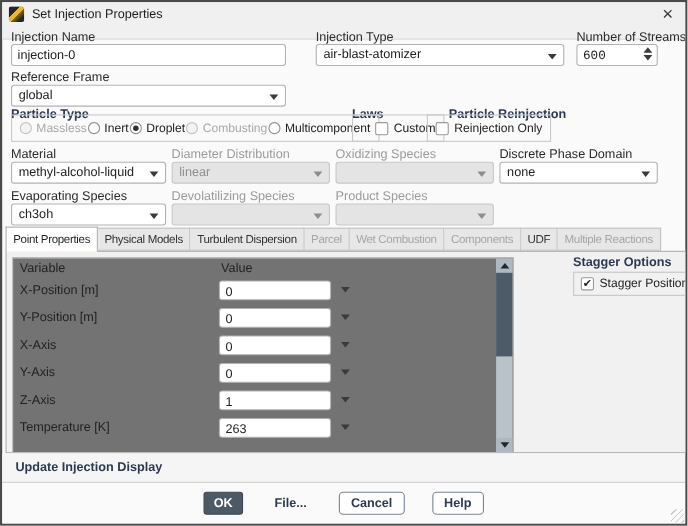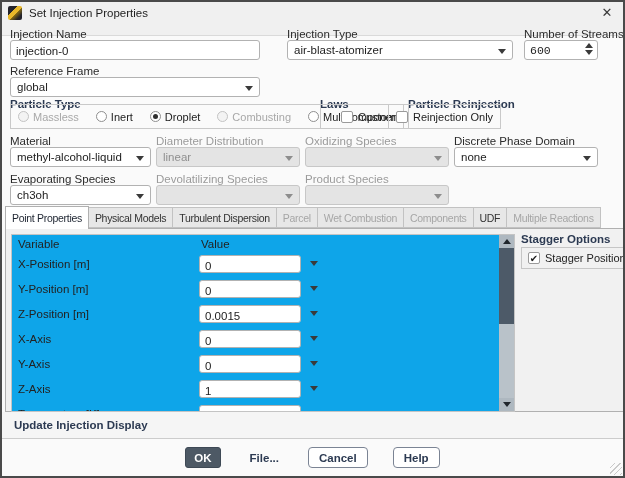--- a/index.html
+++ b/index.html
@@ -22,42 +22,42 @@
   .select{position:absolute;height:20px;background:#fff;border:1px solid #b2b2b2;border-radius:3px;font-size:11.5px;color:#222;
           display:flex;align-items:center;padding:0 18px 0 6px;white-space:nowrap;overflow:hidden;}
   .select .tri{position:absolute;right:6px;top:8px;}
   .select.dis{background:#e4e4e4;border-color:#c7c7c7;color:#8f8f8f;}
   .tri{width:0;height:0;border-left:4px solid transparent;border-right:4px solid transparent;border-top:5px solid #3a3a3a;display:inline-block;}
   .tri.gray{border-top-color:#8d8d8d;}
   .spin-arrows{position:absolute;right:4px;top:2px;display:flex;flex-direction:column;gap:2px;align-items:center;}
   .tri-up{width:0;height:0;border-left:4px solid transparent;border-right:4px solid transparent;border-bottom:5px solid #3a3a3a;}
   .tri-dn{width:0;height:0;border-left:4px solid transparent;border-right:4px solid transparent;border-top:5px solid #3a3a3a;}
 
-  .groupbox{position:absolute;height:25px;border:1px solid #c9c9c9;display:inline-flex;align-items:center;gap:17px;padding:0 7px;background:transparent;}
+  .groupbox{position:absolute;height:25px;border:1px solid #c9c9c9;display:inline-flex;align-items:center;gap:1px;padding:0 7px;background:transparent;}
   .radio-item{display:inline-flex;align-items:center;gap:4px;font-size:11px;color:#222;white-space:nowrap;}
   .radio-item.dis{color:#a8a8a8;}
   .radio{width:11px;height:11px;border:1px solid #8f8f8f;border-radius:50%;background:#fff;position:relative;flex:none;}
   .radio.dis{border-color:#c3c3c3;background:#f3f3f3;}
   .radio.sel::after{content:"";position:absolute;left:2px;top:2px;width:5px;height:5px;border-radius:50%;background:#2f2f2f;}
   .cb{width:12px;height:12px;border:1px solid #9a9a9a;background:#fff;display:inline-flex;align-items:center;justify-content:center;
       font-size:10px;font-weight:bold;color:#1d1d1d;flex:none;border-radius:2px;}
   .cb-item{display:inline-flex;align-items:center;gap:5px;font-size:11px;color:#222;white-space:nowrap;}
 
   
   .tabs{position:absolute;left:3px;top:204px;display:flex;align-items:flex-end;height:22px;z-index:2;}
   .tab{height:21px;line-height:20px;padding:0 6px;font-size:10.5px;letter-spacing:-0.3px;background:#e7e7e7;border:1px solid #c2c2c2;
        border-left-width:0;color:#333;white-space:nowrap;}
   .tab:first-child{border-left-width:1px;}
   .tab.active{background:#fff;height:23px;line-height:22px;border-color:#b0b0b0;border-bottom:none;color:#1d2430;margin-bottom:-1px;}
   .tab.dis{color:#a6a6a6;}
 
   .tabpage{position:absolute;left:3px;top:226px;width:619px;height:184px;border:1px solid #b0b0b0;background:#f1f1f1;}
 
   
-  .ptable{position:absolute;left:5px;top:5px;width:504px;height:178px;background:#0ea5e9;border:1px solid #c4c4c4;overflow:hidden;}
+  .ptable{position:absolute;left:5px;top:5px;width:456px;height:178px;background:#737373;border:1px solid #c4c4c4;overflow:hidden;}
   .phead{position:absolute;left:0;top:0;width:100%;height:16px;font-size:11.5px;color:#222;}
   .phead .h1{position:absolute;left:6px;top:3px;}
   .phead .h2{position:absolute;left:189px;top:3px;}
   .prows{position:absolute;left:0;top:16px;width:487px;}
   .prow{height:25px;display:flex;align-items:center;padding-left:6px;}
   .pvar{width:181px;font-size:11.5px;color:#222;flex:none;}
   .pinput{width:102px;height:18px;background:#fff;border:1px solid #b2b2b2;border-radius:3px;flex:none;}
   .pinput input{width:100%;height:100%;border:none;background:transparent;font-family:inherit;font-size:11.5px;color:#222;padding:0 5px;outline:none;}
   .pdrop{width:26px;display:flex;justify-content:center;flex:none;cursor:default;}
 
@@ -232,27 +232,20 @@
         </div>
 
         <div class="prow">
           <span class="pvar">Y-Position [m]</span>
           <span class="pinput"><input value="0" style=""></span>
           <span class="pdrop">
               <span class="tri"></span>
             </span>
         </div>
 
-        <div class="prow">
-          <span class="pvar">Z-Position [m]</span>
-          <span class="pinput"><input value="0.0015" style=""></span>
-          <span class="pdrop">
-              <span class="tri"></span>
-            </span>
-        </div>
 
         <div class="prow">
           <span class="pvar">X-Axis</span>
           <span class="pinput"><input value="0" style=""></span>
           <span class="pdrop">
               <span class="tri"></span>
             </span>
         </div>
 
         <div class="prow">

